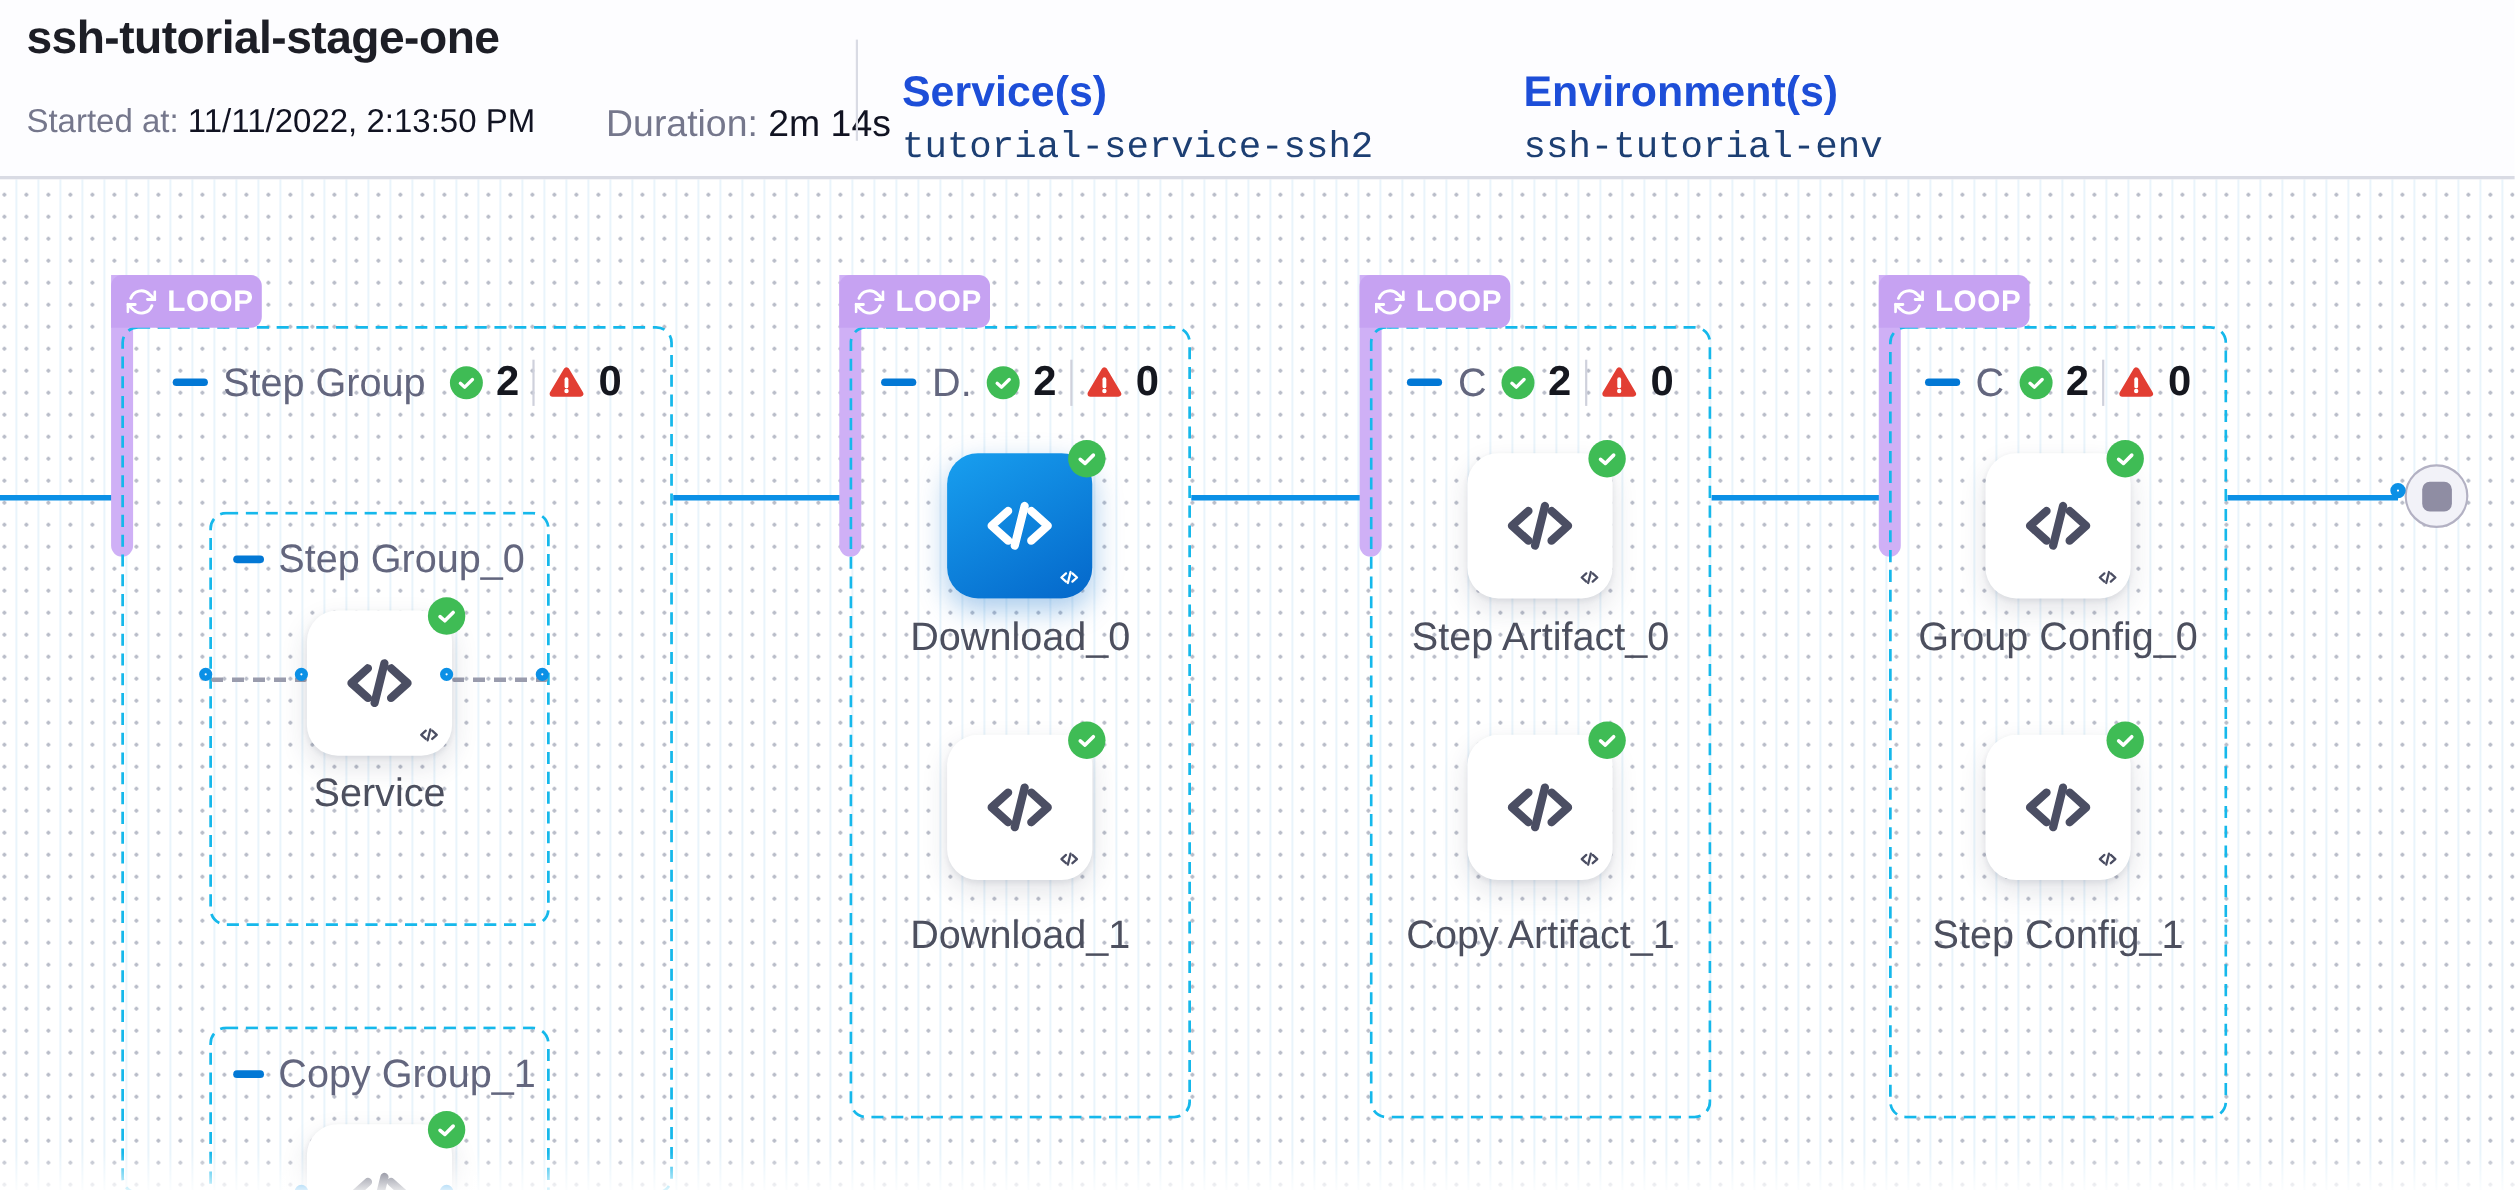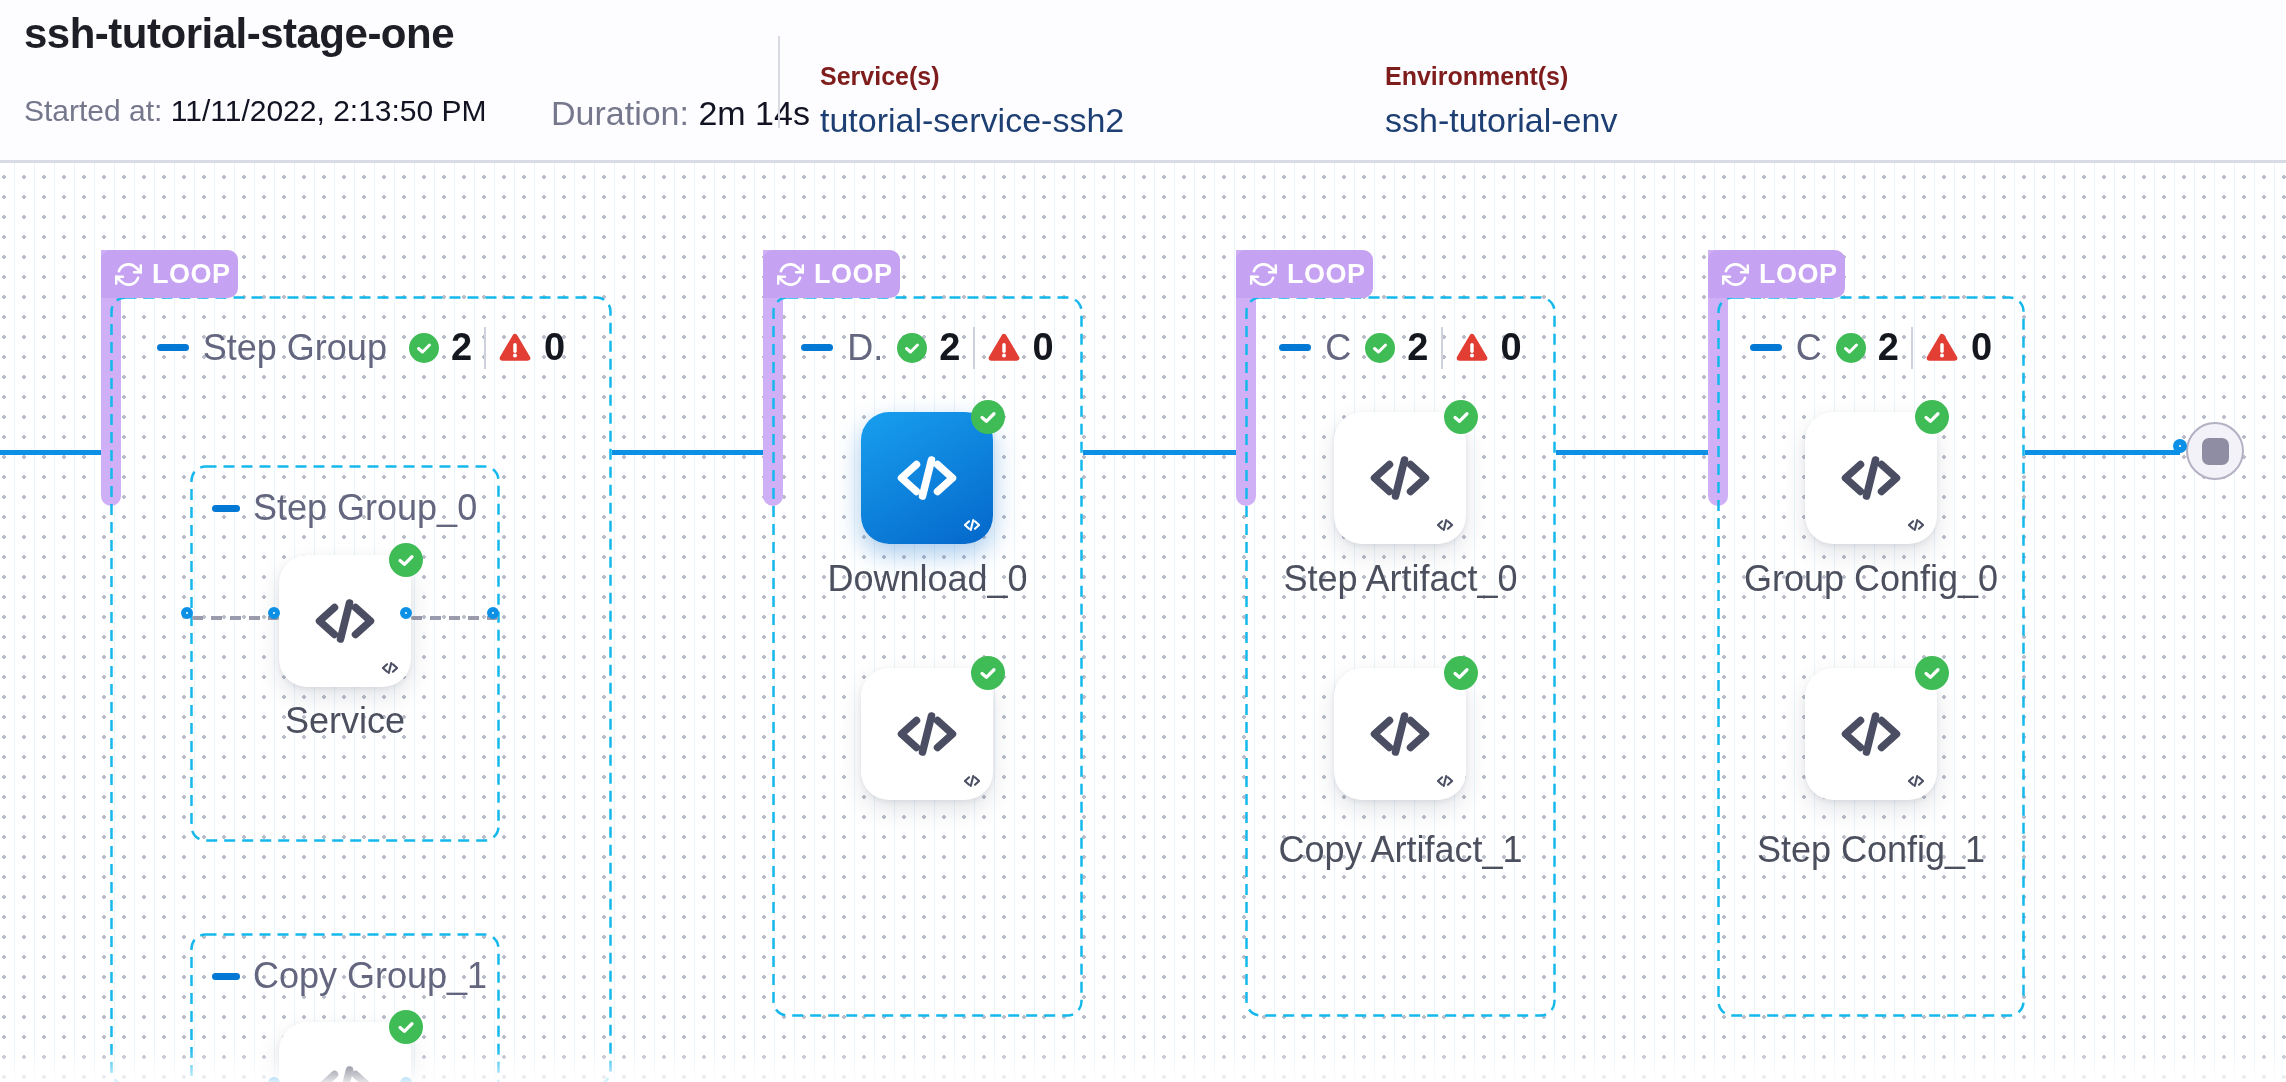--- a/index.html
+++ b/index.html
@@ -9,22 +9,22 @@
   
   .topbar { position:absolute; left:0; top:0; width:2286px; height:163px;
     background:#fdfdff; border-bottom:3px solid #d9dbe4; z-index:10; }
   .title { position:absolute; left:24px; top:10px; font-size:42px; font-weight:700;
     color:#1d1e26; letter-spacing:-0.5px; }
   .meta-row { position:absolute; left:24px; top:94px; font-size:30px; color:#111322; }
   .meta-label { color:#75778c; }
   .dur { position:absolute; left:551px; top:94px; font-size:34px; color:#111322; }
   .vdiv { position:absolute; left:778px; top:36px; width:2px; height:92px; background:#d9dbe4; }
   .svc-block { position:absolute; top:62px; }
-  .svc-label { font-size:25px; font-weight:600; color:#7f1d1d; }
-  .svc-link { font-size:34px; color:#1d3f73; margin-top:10px; cursor:pointer; }
+  .svc-label { font-size:39px; font-weight:600; color:#1d4ed8; }
+  .svc-link { font-size:34px; color:#1d3f73; margin-top:10px; cursor:pointer;font-family:Liberation Mono, monospace; }
 
   
   .canvas { position:absolute; left:0; top:163px; width:2286px; height:919px; overflow:hidden;
     background-color:#ffffff;
     background-image:
       radial-gradient(circle, #b9bdc9 1.7px, transparent 1.8px),
       linear-gradient(to right, #e9f4fb 1.5px, transparent 1.5px);
     background-size:20px 20px, 20px 20px;
     background-position:14px 4px, 14px 0; }
 
@@ -261,20 +261,21 @@
       </svg>
     <svg class="corner-ic" width="20" height="20" viewBox="0 0 48 48">
         <use href="#code-ic"></use>
       </svg>
     <div class="node-badge">
         <svg width="26" height="26" viewBox="0 0 24 24">
           <use href="#check-ic"></use>
         </svg>
       </div>
   </div>
+  <div class="node-label" style="left:772px; top:666px; width:311px;">Download_1</div>
 
   <div class="group" style="left:1245px; top:133px; width:311px; height:721px;">
     <svg class="dash-rect" width="311" height="721">
       <rect x="1.5" y="1.5" width="308" height="718" rx="14" fill="none" stroke="#15b8eb" stroke-width="2.5" stroke-dasharray="11 7"></rect>
     </svg>
     <div class="group-header">
       <div class="dash-ic"></div>
       <div class="grp-label">C</div>
       <div class="cluster" style="margin-left:0;">
         <div class="badge-check">

